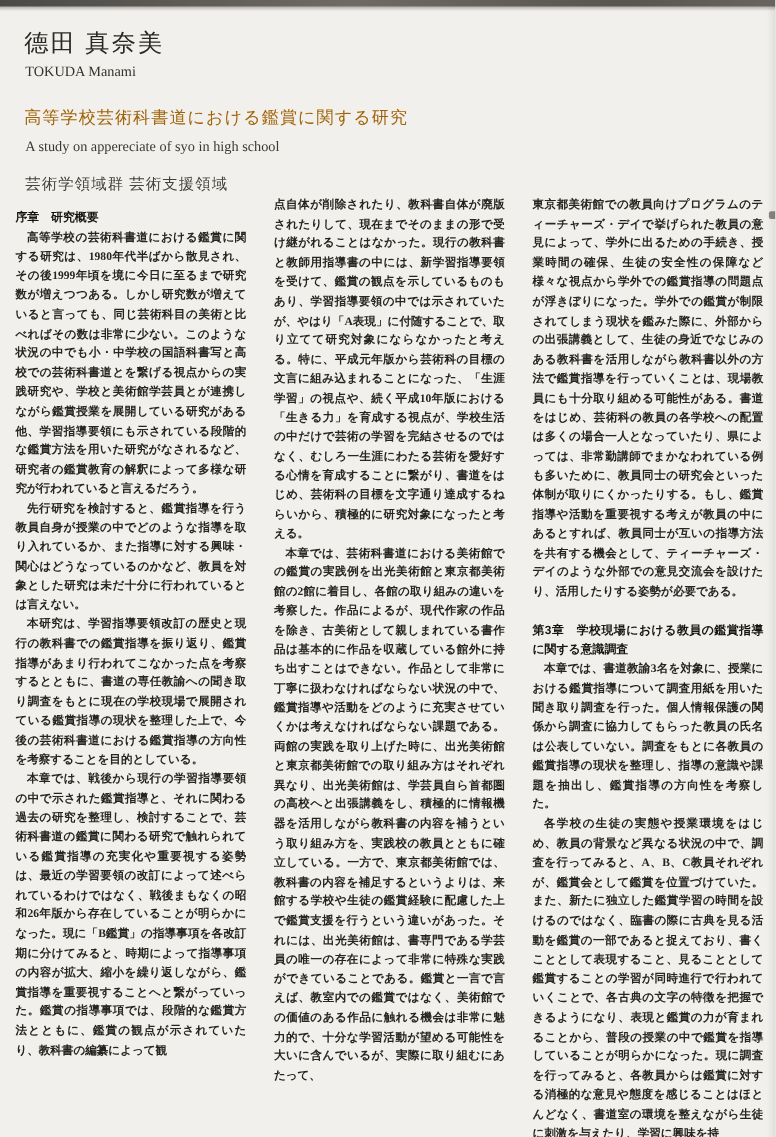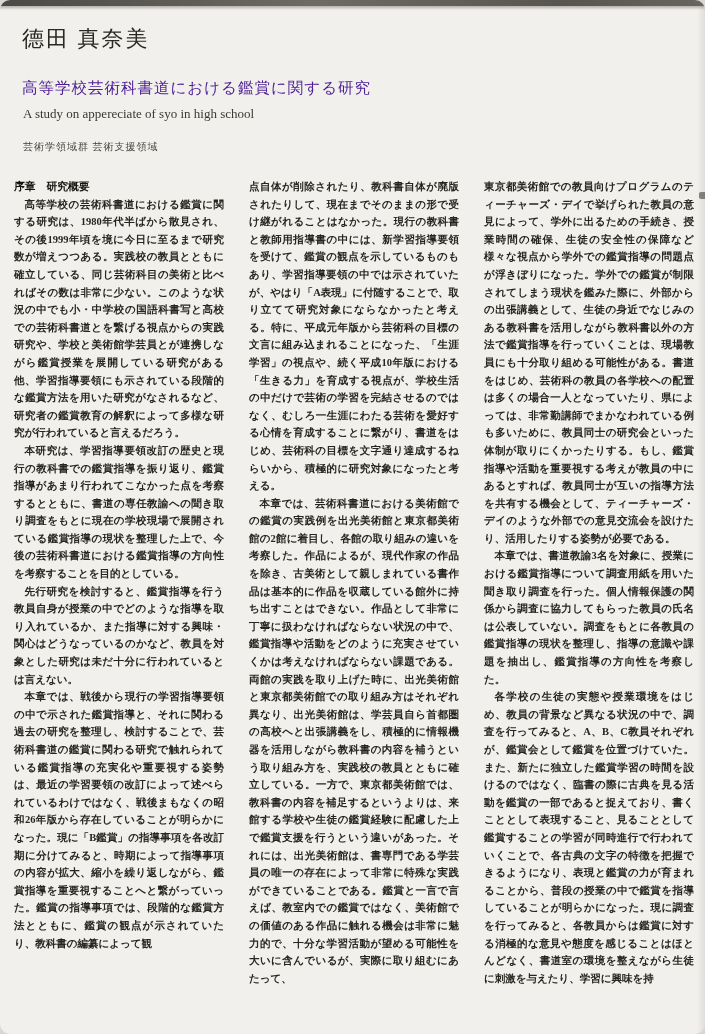--- a/index.html
+++ b/index.html
@@ -6,21 +6,20 @@
   body { background: #d9d7d3; }
   .page {
     position: relative;
     width: 705px;
     height: 1034px;
     margin: 0 auto;
     background: #f2f0ec;
     overflow: hidden;
     font-family: "Liberation Serif", "DejaVu Serif", serif;
     color: #27251f;
-    border-radius: 10px;
   }
   
   .scan-top {
     position: absolute; top: 0; left: 0; width: 100%; height: 6px;
     background: linear-gradient(to right, #2e2c29, #57534d 45%, #3d3a36 80%, #504c47);
     opacity: 0.85;
   }
   .scan-top-fade {
     position: absolute; top: 6px; left: 0; width: 100%; height: 4px;
     background: linear-gradient(to bottom, rgba(60,57,52,0.35), rgba(60,57,52,0));
@@ -36,24 +35,24 @@
 
   
   .hdr { position: absolute; left: 22px; top: 24px; width: 500px; }
   .author-ja {
     font-size: 22px; font-weight: normal; letter-spacing: 2px;
     margin: 0; color: #2a2822;
   }
   .author-en { font-size: 13px; margin: 3px 0 0 1px; color: #33312b; }
   .title-ja {
     font-size: 15.5px; font-weight: normal; letter-spacing: 1px;
-    margin: 24px 0 0 0; color: #4c1d95;
+    margin: 24px 0 0 0; color: #a16207;
   }
   .title-en { font-size: 13px; margin: 7px 0 0 1px; color: #3a3831; }
-  .affil { font-size: 10px; margin: 18px 0 0 1px; color: #44423b; letter-spacing: 1px; }
+  .affil { font-size: 14px; margin: 18px 0 0 1px; color: #44423b; letter-spacing: 1px; }
 
   
   .columns {
     position: absolute; left: 14px; top: 178px; width: 680px;
     display: flex; gap: 25px;
   }
   .col { width: 210px; }
   .para {
     margin: 0;
     font-size: 10.5px;
@@ -65,49 +64,51 @@
   .para.ind { text-indent: 10.5px; }
   .sec {
     font-family: "Liberation Sans", "DejaVu Sans", sans-serif;
     font-weight: 700;
     font-size: 10.8px;
     line-height: 17.6px;
     margin: 17.6px 0 0 0;
     text-align: justify;
     color: #16140f;
   }
-  .sec.first { margin-top: 0; }
+  .sec.first { margin-top: 12px; }
 </style>
 </head>
 <body>
 
 <div class="page">
   <div class="scan-top"></div>
   <div class="scan-top-fade"></div>
   <div class="scan-speck"></div>
   <div class="scan-right-shade"></div>
 
   <div class="hdr">
     <h1 class="author-ja">德田 真奈美</h1>
+    <div class="author-en">TOKUDA Manami</div>
     <h2 class="title-ja">高等学校芸術科書道における鑑賞に関する研究</h2>
     <div class="title-en">A study on appereciate of syo in high school</div>
     <div class="affil">芸術学領域群 芸術支援領域</div>
   </div>
 
   <div class="columns">
       <div class="col">
         <h3 class="sec first">序章　研究概要</h3>
-        <p class="para ind">高等学校の芸術科書道における鑑賞に関する研究は、1980年代半ばから散見され、その後1999年頃を境に今日に至るまで研究数が増えつつある。実践校の教員とともに確立している、同じ芸術科目の美術と比べればその数は非常に少ない。このような状況の中でも小・中学校の国語科書写と高校での芸術科書道とを繋げる視点からの実践研究や、学校と美術館学芸員とが連携しながら鑑賞授業を展開している研究がある他、学習指導要領にも示されている段階的な鑑賞方法を用いた研究がなされるなど、研究者の鑑賞教育の解釈によって多様な研究が行われていると言えるだろう。</p>
+        <p class="para ind">高等学校の芸術科書道における鑑賞に関する研究は、1980年代半ばから散見され、その後1999年頃を境に今日に至るまで研究数が増えつつある。しかし研究数が増えていると言っても、同じ芸術科目の美術と比べればその数は非常に少ない。このような状況の中でも小・中学校の国語科書写と高校での芸術科書道とを繋げる視点からの実践研究や、学校と美術館学芸員とが連携しながら鑑賞授業を展開している研究がある他、学習指導要領にも示されている段階的な鑑賞方法を用いた研究がなされるなど、研究者の鑑賞教育の解釈によって多様な研究が行われていると言えるだろう。</p>
+        <p class="para ind">先行研究を検討すると、鑑賞指導を行う教員自身が授業の中でどのような指導を取り入れているか、また指導に対する興味・関心はどうなっているのかなど、教員を対象とした研究は未だ十分に行われているとは言えない。</p>
         <p class="para ind">本研究は、学習指導要領改訂の歴史と現行の教科書での鑑賞指導を振り返り、鑑賞指導があまり行われてこなかった点を考察するとともに、書道の専任教諭への聞き取り調査をもとに現在の学校現場で展開されている鑑賞指導の現状を整理した上で、今後の芸術科書道における鑑賞指導の方向性を考察することを目的としている。</p>
-        <p class="para ind">先行研究を検討すると、鑑賞指導を行う教員自身が授業の中でどのような指導を取り入れているか、また指導に対する興味・関心はどうなっているのかなど、教員を対象とした研究は未だ十分に行われているとは言えない。</p>
         <p class="para ind">本章では、戦後から現行の学習指導要領の中で示された鑑賞指導と、それに関わる過去の研究を整理し、検討することで、芸術科書道の鑑賞に関わる研究で触れられている鑑賞指導の充実化や重要視する姿勢は、最近の学習要領の改訂によって述べられているわけではなく、戦後まもなくの昭和26年版から存在していることが明らかになった。現に「B鑑賞」の指導事項を各改訂期に分けてみると、時期によって指導事項の内容が拡大、縮小を繰り返しながら、鑑賞指導を重要視することへと繋がっていった。鑑賞の指導事項では、段階的な鑑賞方法とともに、鑑賞の観点が示されていたり、教科書の編纂によって観</p>
       </div>
       <div class="col">
         <p class="para">点自体が削除されたり、教科書自体が廃版されたりして、現在までそのままの形で受け継がれることはなかった。現行の教科書と教師用指導書の中には、新学習指導要領を受けて、鑑賞の観点を示しているものもあり、学習指導要領の中では示されていたが、やはり「A表現」に付随することで、取り立てて研究対象にならなかったと考える。特に、平成元年版から芸術科の目標の文言に組み込まれることになった、「生涯学習」の視点や、続く平成10年版における「生きる力」を育成する視点が、学校生活の中だけで芸術の学習を完結させるのではなく、むしろ一生涯にわたる芸術を愛好する心情を育成することに繋がり、書道をはじめ、芸術科の目標を文字通り達成するねらいから、積極的に研究対象になったと考える。</p>
         <p class="para ind">本章では、芸術科書道における美術館での鑑賞の実践例を出光美術館と東京都美術館の2館に着目し、各館の取り組みの違いを考察した。作品によるが、現代作家の作品を除き、古美術として親しまれている書作品は基本的に作品を収蔵している館外に持ち出すことはできない。作品として非常に丁寧に扱わなければならない状況の中で、鑑賞指導や活動をどのように充実させていくかは考えなければならない課題である。両館の実践を取り上げた時に、出光美術館と東京都美術館での取り組み方はそれぞれ異なり、出光美術館は、学芸員自ら首都圏の高校へと出張講義をし、積極的に情報機器を活用しながら教科書の内容を補うという取り組み方を、実践校の教員とともに確立している。一方で、東京都美術館では、教科書の内容を補足するというよりは、来館する学校や生徒の鑑賞経験に配慮した上で鑑賞支援を行うという違いがあった。それには、出光美術館は、書専門である学芸員の唯一の存在によって非常に特殊な実践ができていることである。鑑賞と一言で言えば、教室内での鑑賞ではなく、美術館での価値のある作品に触れる機会は非常に魅力的で、十分な学習活動が望める可能性を大いに含んでいるが、実際に取り組むにあたって、</p>
       </div>
       <div class="col">
         <p class="para">東京都美術館での教員向けプログラムのティーチャーズ・デイで挙げられた教員の意見によって、学外に出るための手続き、授業時間の確保、生徒の安全性の保障など様々な視点から学外での鑑賞指導の問題点が浮きぼりになった。学外での鑑賞が制限されてしまう現状を鑑みた際に、外部からの出張講義として、生徒の身近でなじみのある教科書を活用しながら教科書以外の方法で鑑賞指導を行っていくことは、現場教員にも十分取り組める可能性がある。書道をはじめ、芸術科の教員の各学校への配置は多くの場合一人となっていたり、県によっては、非常勤講師でまかなわれている例も多いために、教員同士の研究会といった体制が取りにくかったりする。もし、鑑賞指導や活動を重要視する考えが教員の中にあるとすれば、教員同士が互いの指導方法を共有する機会として、ティーチャーズ・デイのような外部での意見交流会を設けたり、活用したりする姿勢が必要である。</p>
+        <h3 class="sec">第3章　学校現場における教員の鑑賞指導に関する意識調査</h3>
         <p class="para ind">本章では、書道教諭3名を対象に、授業における鑑賞指導について調査用紙を用いた聞き取り調査を行った。個人情報保護の関係から調査に協力してもらった教員の氏名は公表していない。調査をもとに各教員の鑑賞指導の現状を整理し、指導の意識や課題を抽出し、鑑賞指導の方向性を考察した。</p>
         <p class="para ind">各学校の生徒の実態や授業環境をはじめ、教員の背景など異なる状況の中で、調査を行ってみると、A、B、C教員それぞれが、鑑賞会として鑑賞を位置づけていた。また、新たに独立した鑑賞学習の時間を設けるのではなく、臨書の際に古典を見る活動を鑑賞の一部であると捉えており、書くこととして表現すること、見ることとして鑑賞することの学習が同時進行で行われていくことで、各古典の文字の特徴を把握できるようになり、表現と鑑賞の力が育まれることから、普段の授業の中で鑑賞を指導していることが明らかになった。現に調査を行ってみると、各教員からは鑑賞に対する消極的な意見や態度を感じることはほとんどなく、書道室の環境を整えながら生徒に刺激を与えたり、学習に興味を持</p>
       </div>
     </div>
 </div>
 
 </body></html>

